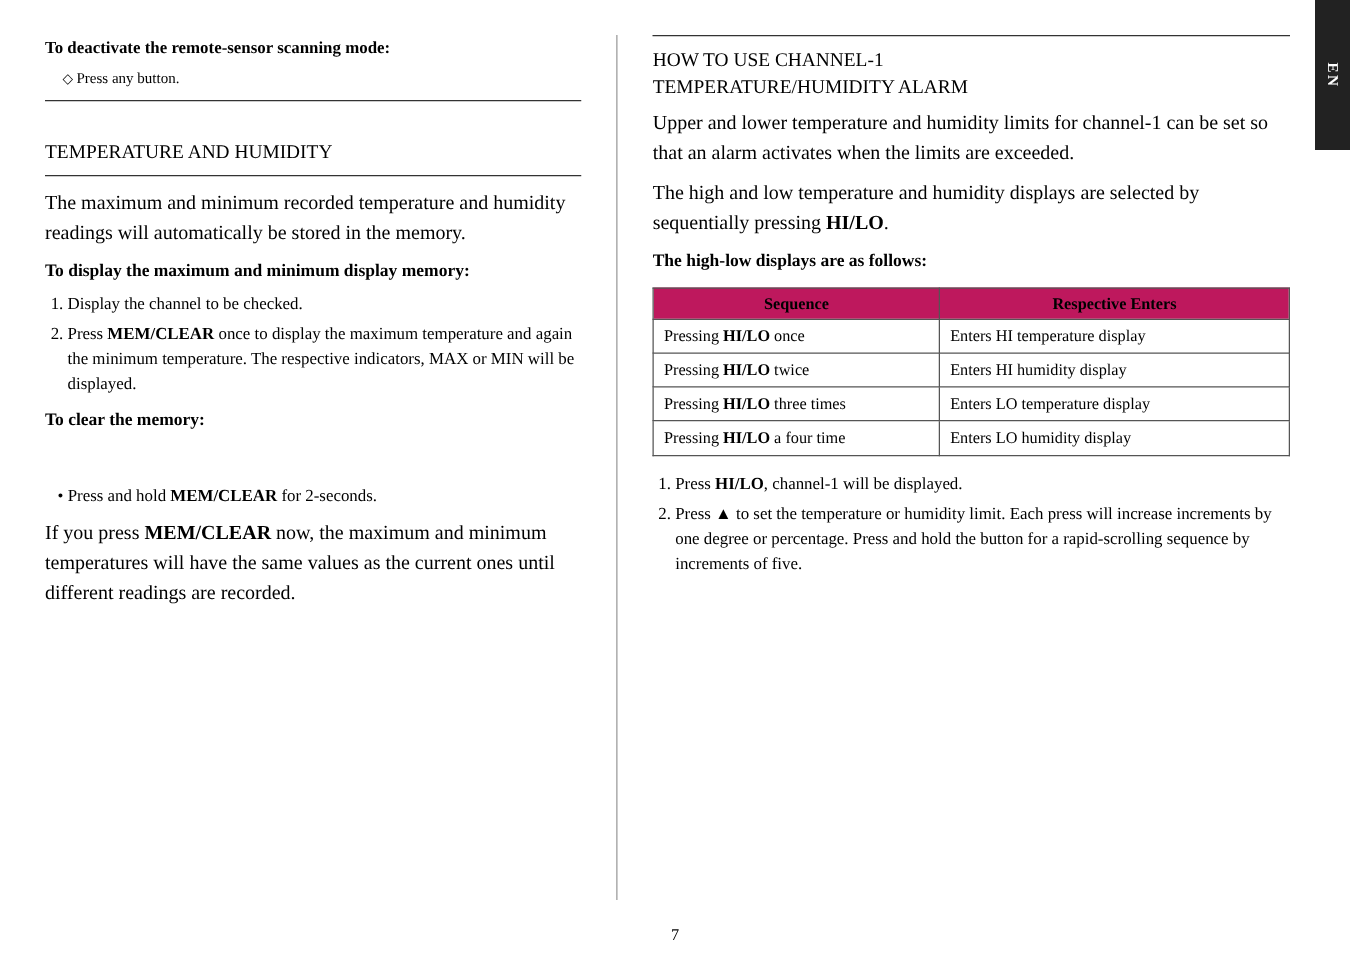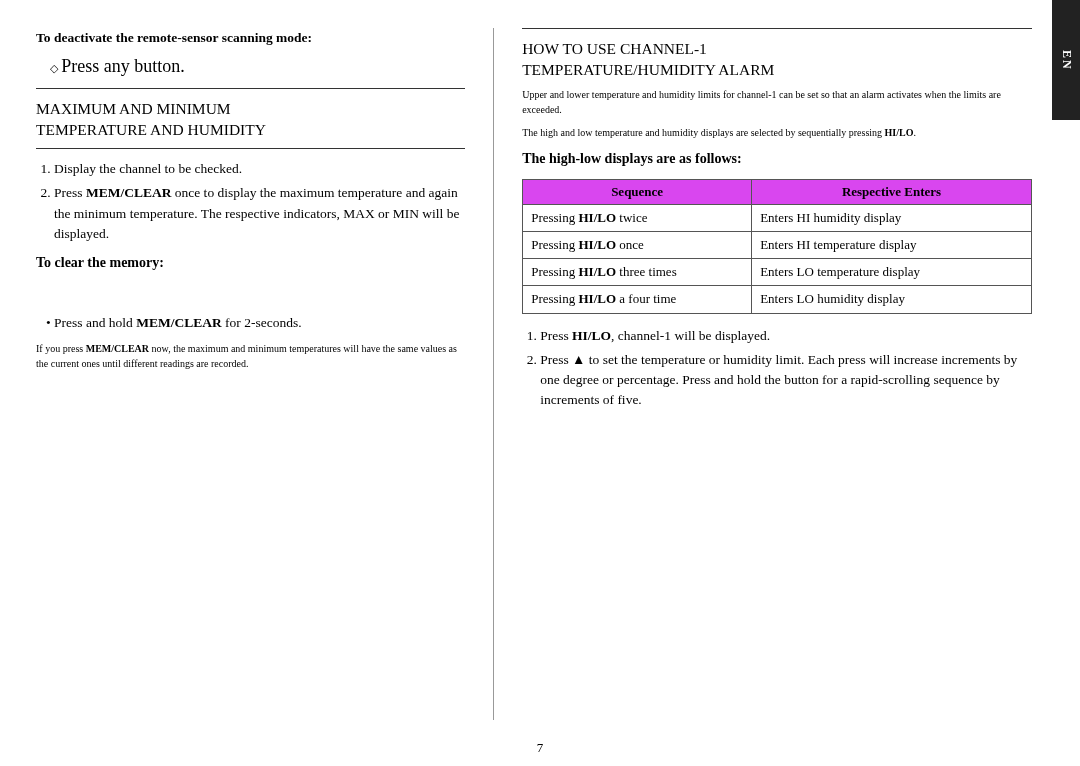--- a/index.html
+++ b/index.html
@@ -84,21 +84,21 @@
       margin: 7px 0 10px 0;
     }
 
     .bold-heading {
       font-weight: bold;
       margin-bottom: 5px;
       font-size: 14px;
     }
 
     p {
-      font-size: 10px;
+      font-size: 16px;
       line-height: 1.5;
       margin-bottom: 8px;
     }
 
     ol {
       padding-left: 18px;
       margin-bottom: 8px;
     }
 
     ol li {
@@ -112,21 +112,21 @@
       padding-left: 14px;
       margin-bottom: 8px;
     }
 
     ul.diamond li::before {
       content: '◇ ';
       font-size: 11px;
     }
 
     ul.diamond li {
-      font-size: 18px;
+      font-size: 12px;
       line-height: 1.5;
     }
 
     ul.bullet {
       list-style: none;
       padding-left: 10px;
       margin-bottom: 8px;
     }
 
     ul.bullet li::before {
@@ -145,21 +145,21 @@
       border-collapse: collapse;
       margin: 10px 0 12px 0;
       font-size: 13px;
     }
 
     .hilo-table th {
       border: 1px solid #555;
       padding: 4px 8px;
       font-weight: bold;
       text-align: center;
-      background: #d946ef;
+      background: #be185d;
       font-size: 13px;
     }
 
     .hilo-table td {
       border: 1px solid #555;
       padding: 4px 8px;
       font-size: 13px;
       line-height: 1.4;
     }
 
@@ -200,27 +200,29 @@
 
       <p class="deactivate-heading">To deactivate the remote-sensor scanning mode:</p>
 
       <ul class="diamond">
         <li>Press any button.</li>
       </ul>
 
       <hr class="section-rule">
 
       <div class="section-title">
-        <span>Maximum and Minimum</span><br>
+        <br>
         <span>Temperature and Humidity</span>
       </div>
 
       <hr class="section-rule">
 
-
+      <p>The maximum and minimum recorded temperature and humidity readings will automatically be stored in the memory.</p>
+
+      <p class="bold-heading">To display the maximum and minimum display memory:</p>
 
       <ol>
         <li>Display the channel to be checked.</li>
         <li>
           Press <strong>MEM/CLEAR</strong> once to display the maximum temperature and again the minimum temperature. The respective indicators, MAX or MIN will be displayed.
         </li>
       </ol>
 
       <p class="bold-heading">To clear the memory:</p>
 
@@ -255,26 +257,26 @@
 
       <table class="hilo-table">
         <thead>
           <tr>
             <th>Sequence</th>
             <th>Respective Enters</th>
           </tr>
         </thead>
         <tbody id="table-body">
         <tr>
+              <td>Pressing <strong>HI/LO</strong> once</td>
+              <td>Enters HI temperature display</td>
+            </tr>
+            <tr>
               <td>Pressing <strong>HI/LO</strong> twice</td>
               <td>Enters HI humidity display</td>
-            </tr>
-            <tr>
-              <td>Pressing <strong>HI/LO</strong> once</td>
-              <td>Enters HI temperature display</td>
             </tr>
             <tr>
               <td>Pressing <strong>HI/LO</strong> three times</td>
               <td>Enters LO temperature display</td>
             </tr>
             <tr>
               <td>Pressing <strong>HI/LO</strong> a four time</td>
               <td>Enters LO humidity display</td>
             </tr>
           </tbody>

